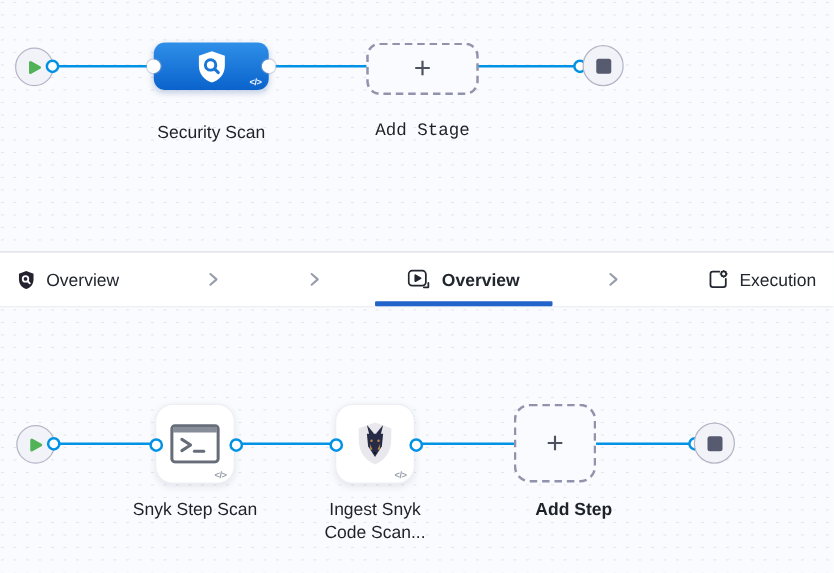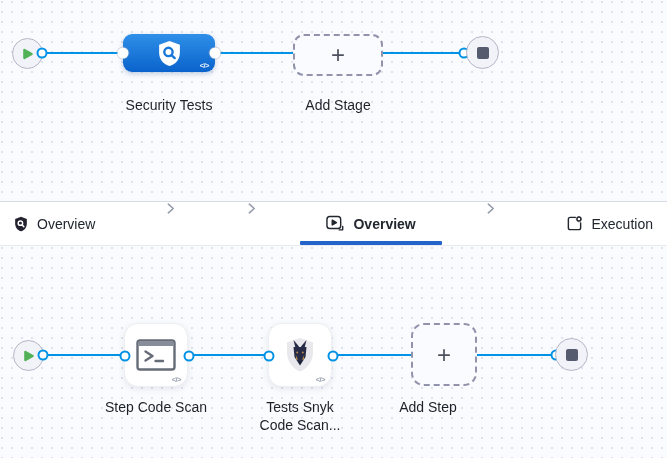--- a/index.html
+++ b/index.html
@@ -63,21 +63,21 @@
   }
 
   .node-label {
     position:absolute; text-align:center; font-size:14px; color:#1d2128; line-height:18px;
   }
 
   
   .tabbar {
     position:absolute; top:201px; left:0; right:0; height:45px;
     background:#fff; border-top:1px solid #d8dbe3; border-bottom:1px solid #e8eaf0;
-    display:flex; align-items:flex-start; justify-content:space-between;
+    display:flex; align-items:center; justify-content:space-between;
     padding:0 14px;
   }
   .tab {
     position:relative; height:100%;
     display:flex; align-items:center; gap:9px;
     font-size:14px; color:#22262e; cursor:pointer; white-space:nowrap;
   }
   .tab.highlight { color:#0b76d0; }
   .tab.active { font-weight:bold; }
   .tab.active::after {
@@ -105,26 +105,26 @@
     <div class="stage-node">
       <svg width="25" height="27" viewBox="0 0 24 26">
         <path d="M12 1 L22 4.5 V12 C22 19 17.5 23.5 12 25 C6.5 23.5 2 19 2 12 V4.5 Z" fill="#fff"></path>
         <circle cx="11" cy="11.5" r="4" fill="none" stroke="#1977d8" stroke-width="2.3"></circle>
         <line x1="14.2" y1="14.7" x2="17" y2="17.4" stroke="#1977d8" stroke-width="2.3" stroke-linecap="round"></line>
       </svg>
       <span class="code-glyph on-blue">&lt;/&gt;</span>
       <div class="port port-white" style="left:0; top:19px;"></div>
       <div class="port port-white" style="left:92px; top:19px;"></div>
     </div>
-    <div class="node-label" style="left:94px; top:96px; width:150px;">Security Tests</div>
+    <div class="node-label" style="left:94px; top:96px; width:150px;">Security Scan</div>
 
     <div class="add-box add-stage-box">
       <span class="plus-glyph">+</span>
     </div>
-    <div class="node-label" style="left:288px; top:96px; width:100px;">Add Stage</div>
+    <div class="node-label" style="left:288px; top:96px; width:100px;font-family:Liberation Mono, monospace;">Add Stage</div>
 
     <div class="port" style="left:464px; top:53px;"></div>
     <div class="round-node" style="left:466px; top:36px; width:33px; height:33px;">
       <div class="stop-square"></div>
     </div>
   </div>
 
   <nav class="tabbar">
     <div class="tab">
       <span class="ticon">
@@ -193,44 +193,44 @@
       <svg width="40" height="32" viewBox="0 0 40 32">
         <rect x="1.5" y="1.5" width="37" height="29" rx="2.5" fill="none" stroke="#666c78" stroke-width="2.4"></rect>
         <rect x="2.5" y="2.5" width="35" height="4.5" fill="#878d99"></rect>
         <path d="M9.5 12.5 L16.5 17 L9.5 21.5" fill="none" stroke="#666c78" stroke-width="2.4" stroke-linejoin="round" stroke-linecap="round"></path>
         <line x1="19.5" y1="22" x2="27" y2="22" stroke="#666c78" stroke-width="2.4" stroke-linecap="round"></line>
       </svg>
       <span class="code-glyph on-white">&lt;/&gt;</span>
       <div class="port" style="left:0; top:32px;"></div>
       <div class="port" style="left:64px; top:32px;"></div>
     </div>
-    <div class="node-label" style="left:86px; top:152px; width:140px;">Step Code Scan</div>
+    <div class="node-label" style="left:86px; top:152px; width:140px;">Snyk Step Scan</div>
 
     <div class="step-node" style="left:268px;">
       <svg width="34" height="38" viewBox="0 0 34 38">
         <path d="M17 2 L30 6.5 V16 C30 25.5 24.5 32.5 17 35.5 C9.5 32.5 4 25.5 4 16 V6.5 Z" fill="#e8e8ed"></path>
         <path d="M10.5 4 L13.5 16 L16 10.5 Z" fill="#272b45"></path>
         <path d="M23.5 4 L20.5 16 L18 10.5 Z" fill="#272b45"></path>
         <path d="M10.5 11 L23.5 11 L22.5 21 L17 29.5 L11.5 21 Z" fill="#272b45"></path>
         <path d="M12.8 19 L15 23.5 L13.2 24 Z" fill="#b48a4e"></path>
         <path d="M21.2 19 L19 23.5 L20.8 24 Z" fill="#b48a4e"></path>
         <circle cx="14.2" cy="16.5" r="1" fill="#b48a4e"></circle>
         <circle cx="19.8" cy="16.5" r="1" fill="#b48a4e"></circle>
         <path d="M15.8 25.5 L18.2 25.5 L17 28 Z" fill="#12162a"></path>
       </svg>
       <span class="code-glyph on-white">&lt;/&gt;</span>
       <div class="port" style="left:0; top:32px;"></div>
       <div class="port" style="left:64px; top:32px;"></div>
     </div>
-    <div class="node-label" style="left:250px; top:152px; width:100px;">Tests Snyk Code Scan...</div>
+    <div class="node-label" style="left:250px; top:152px; width:100px;">Ingest Snyk Code Scan...</div>
 
     <div class="add-box add-step-box">
       <span class="plus-glyph">+</span>
     </div>
-    <div class="node-label" style="left:378px; top:152px; width:100px;">Add Step</div>
+    <div class="node-label" style="left:409px; top:152px; width:100px;font-weight:bold;">Add Step</div>
 
     <div class="port" style="left:556px; top:109px;"></div>
     <div class="round-node" style="left:555px; top:92px; width:33px; height:33px;">
       <div class="stop-square"></div>
     </div>
   </div>
 
 </div>
 
 </body></html>

